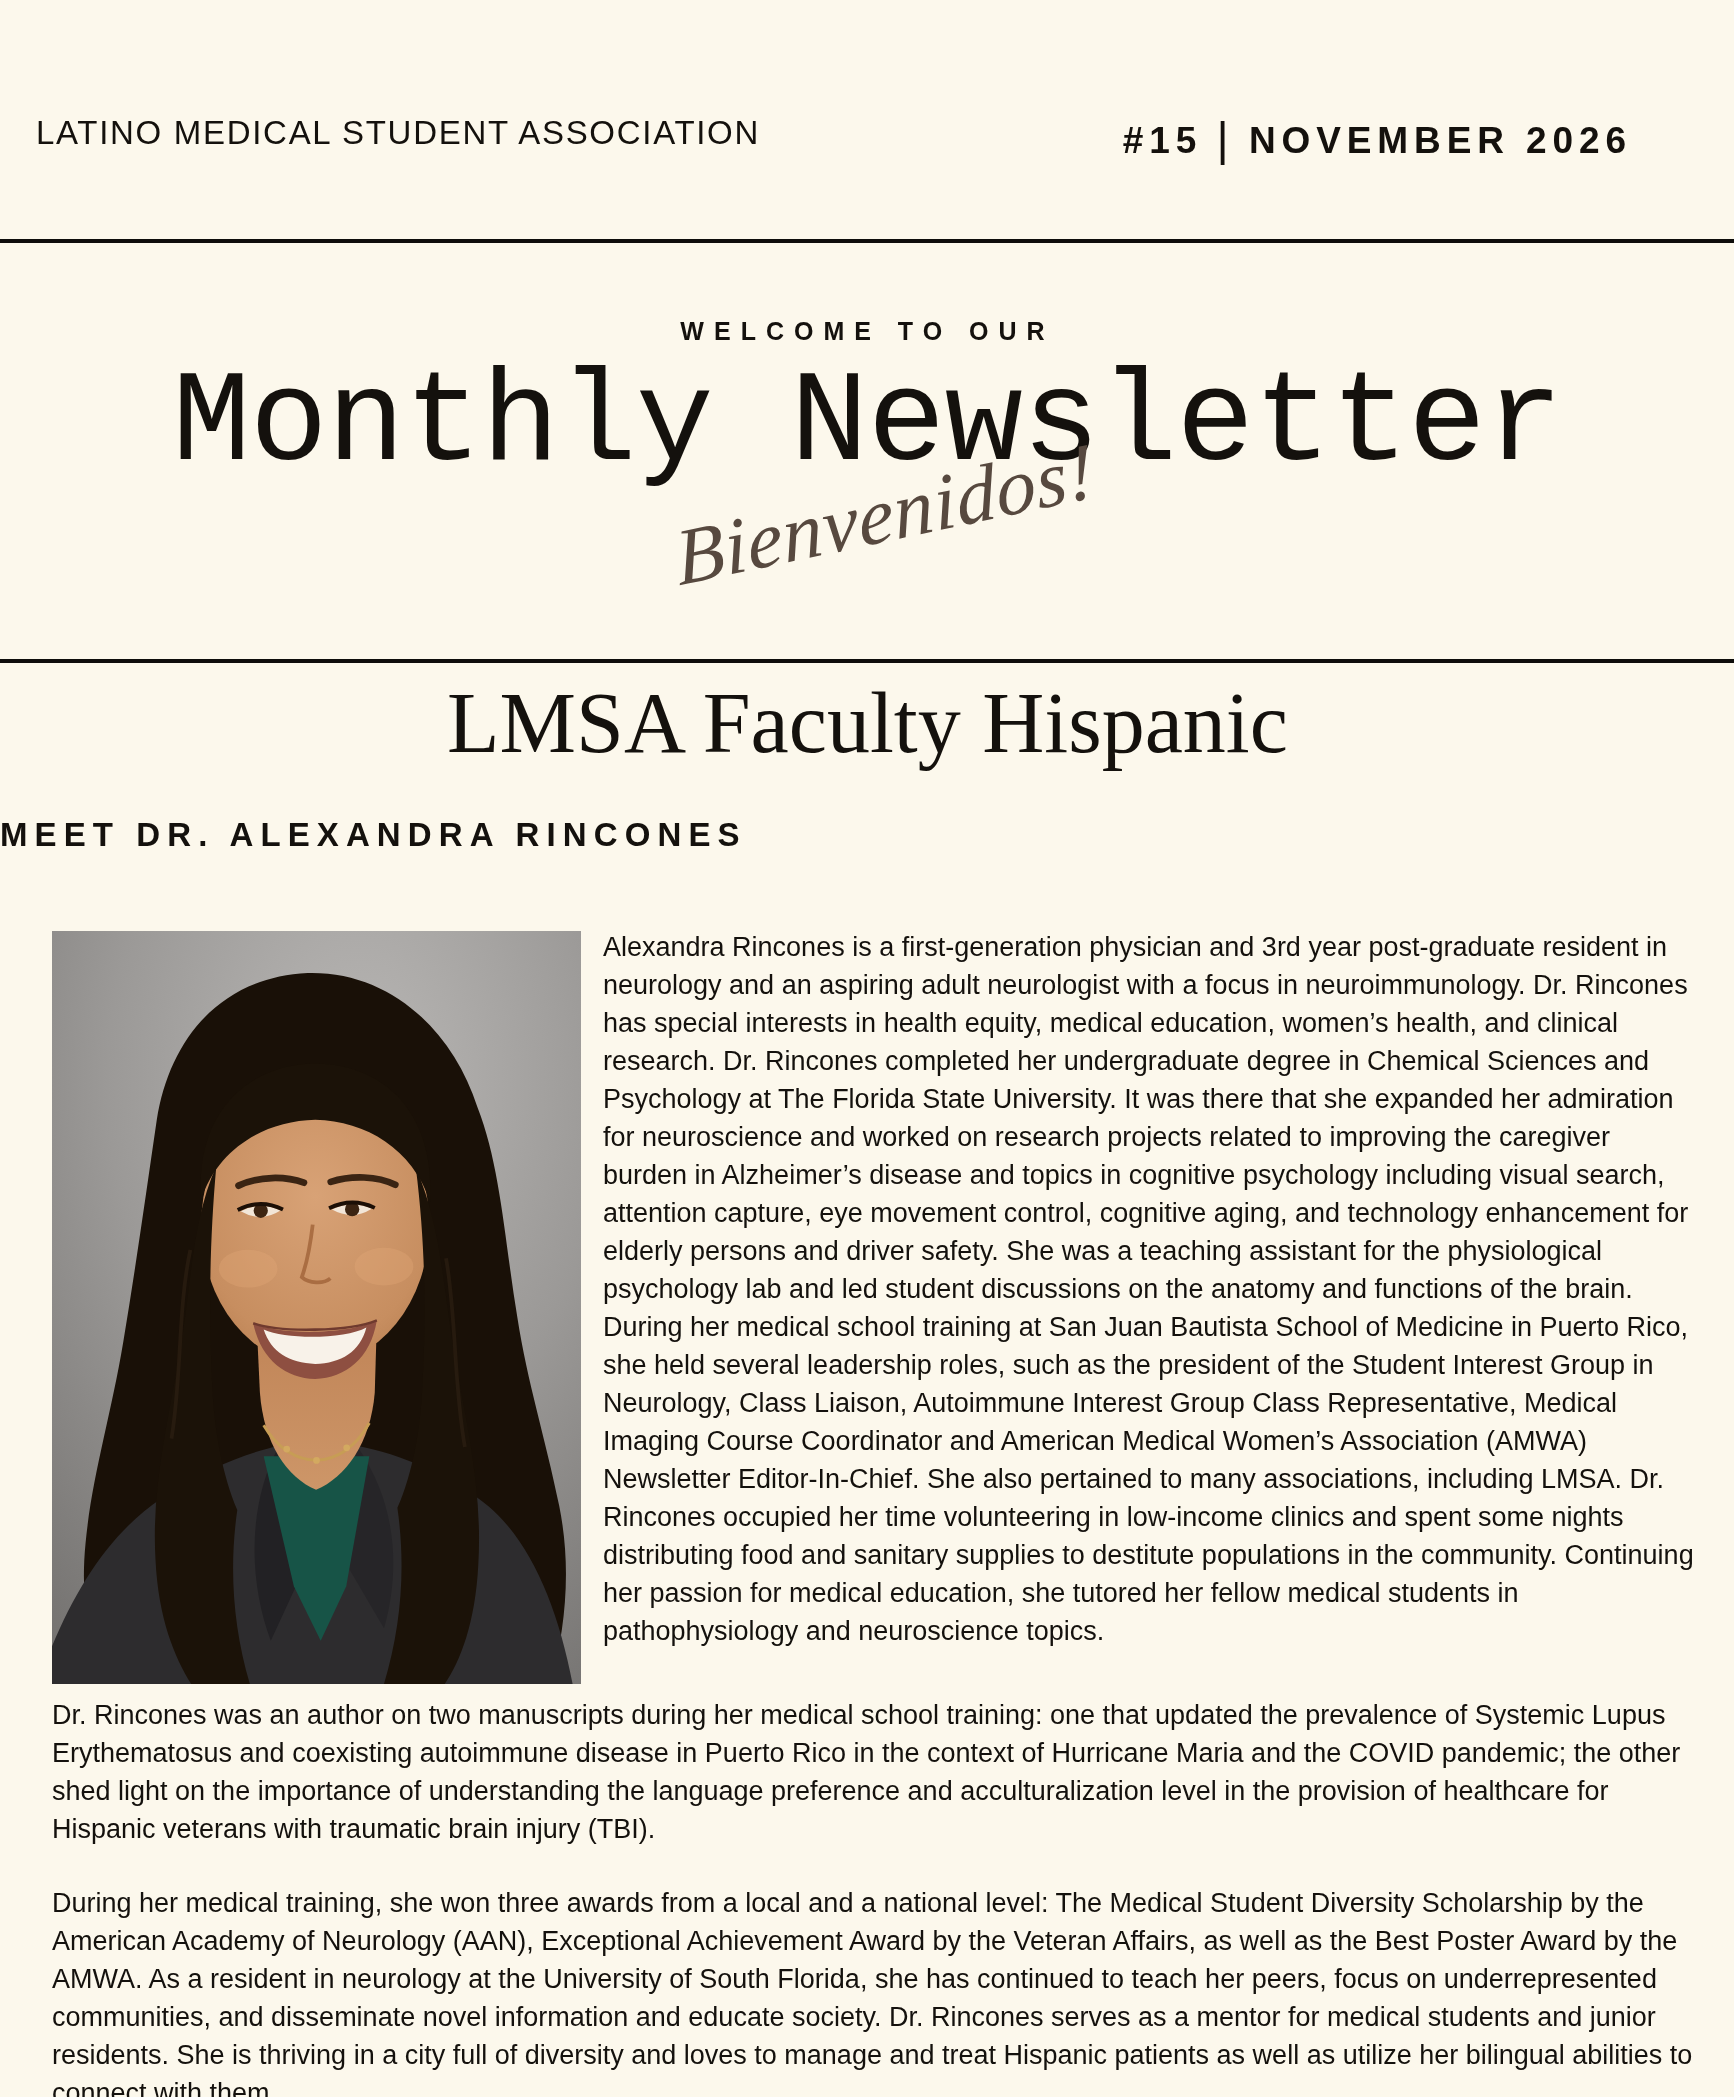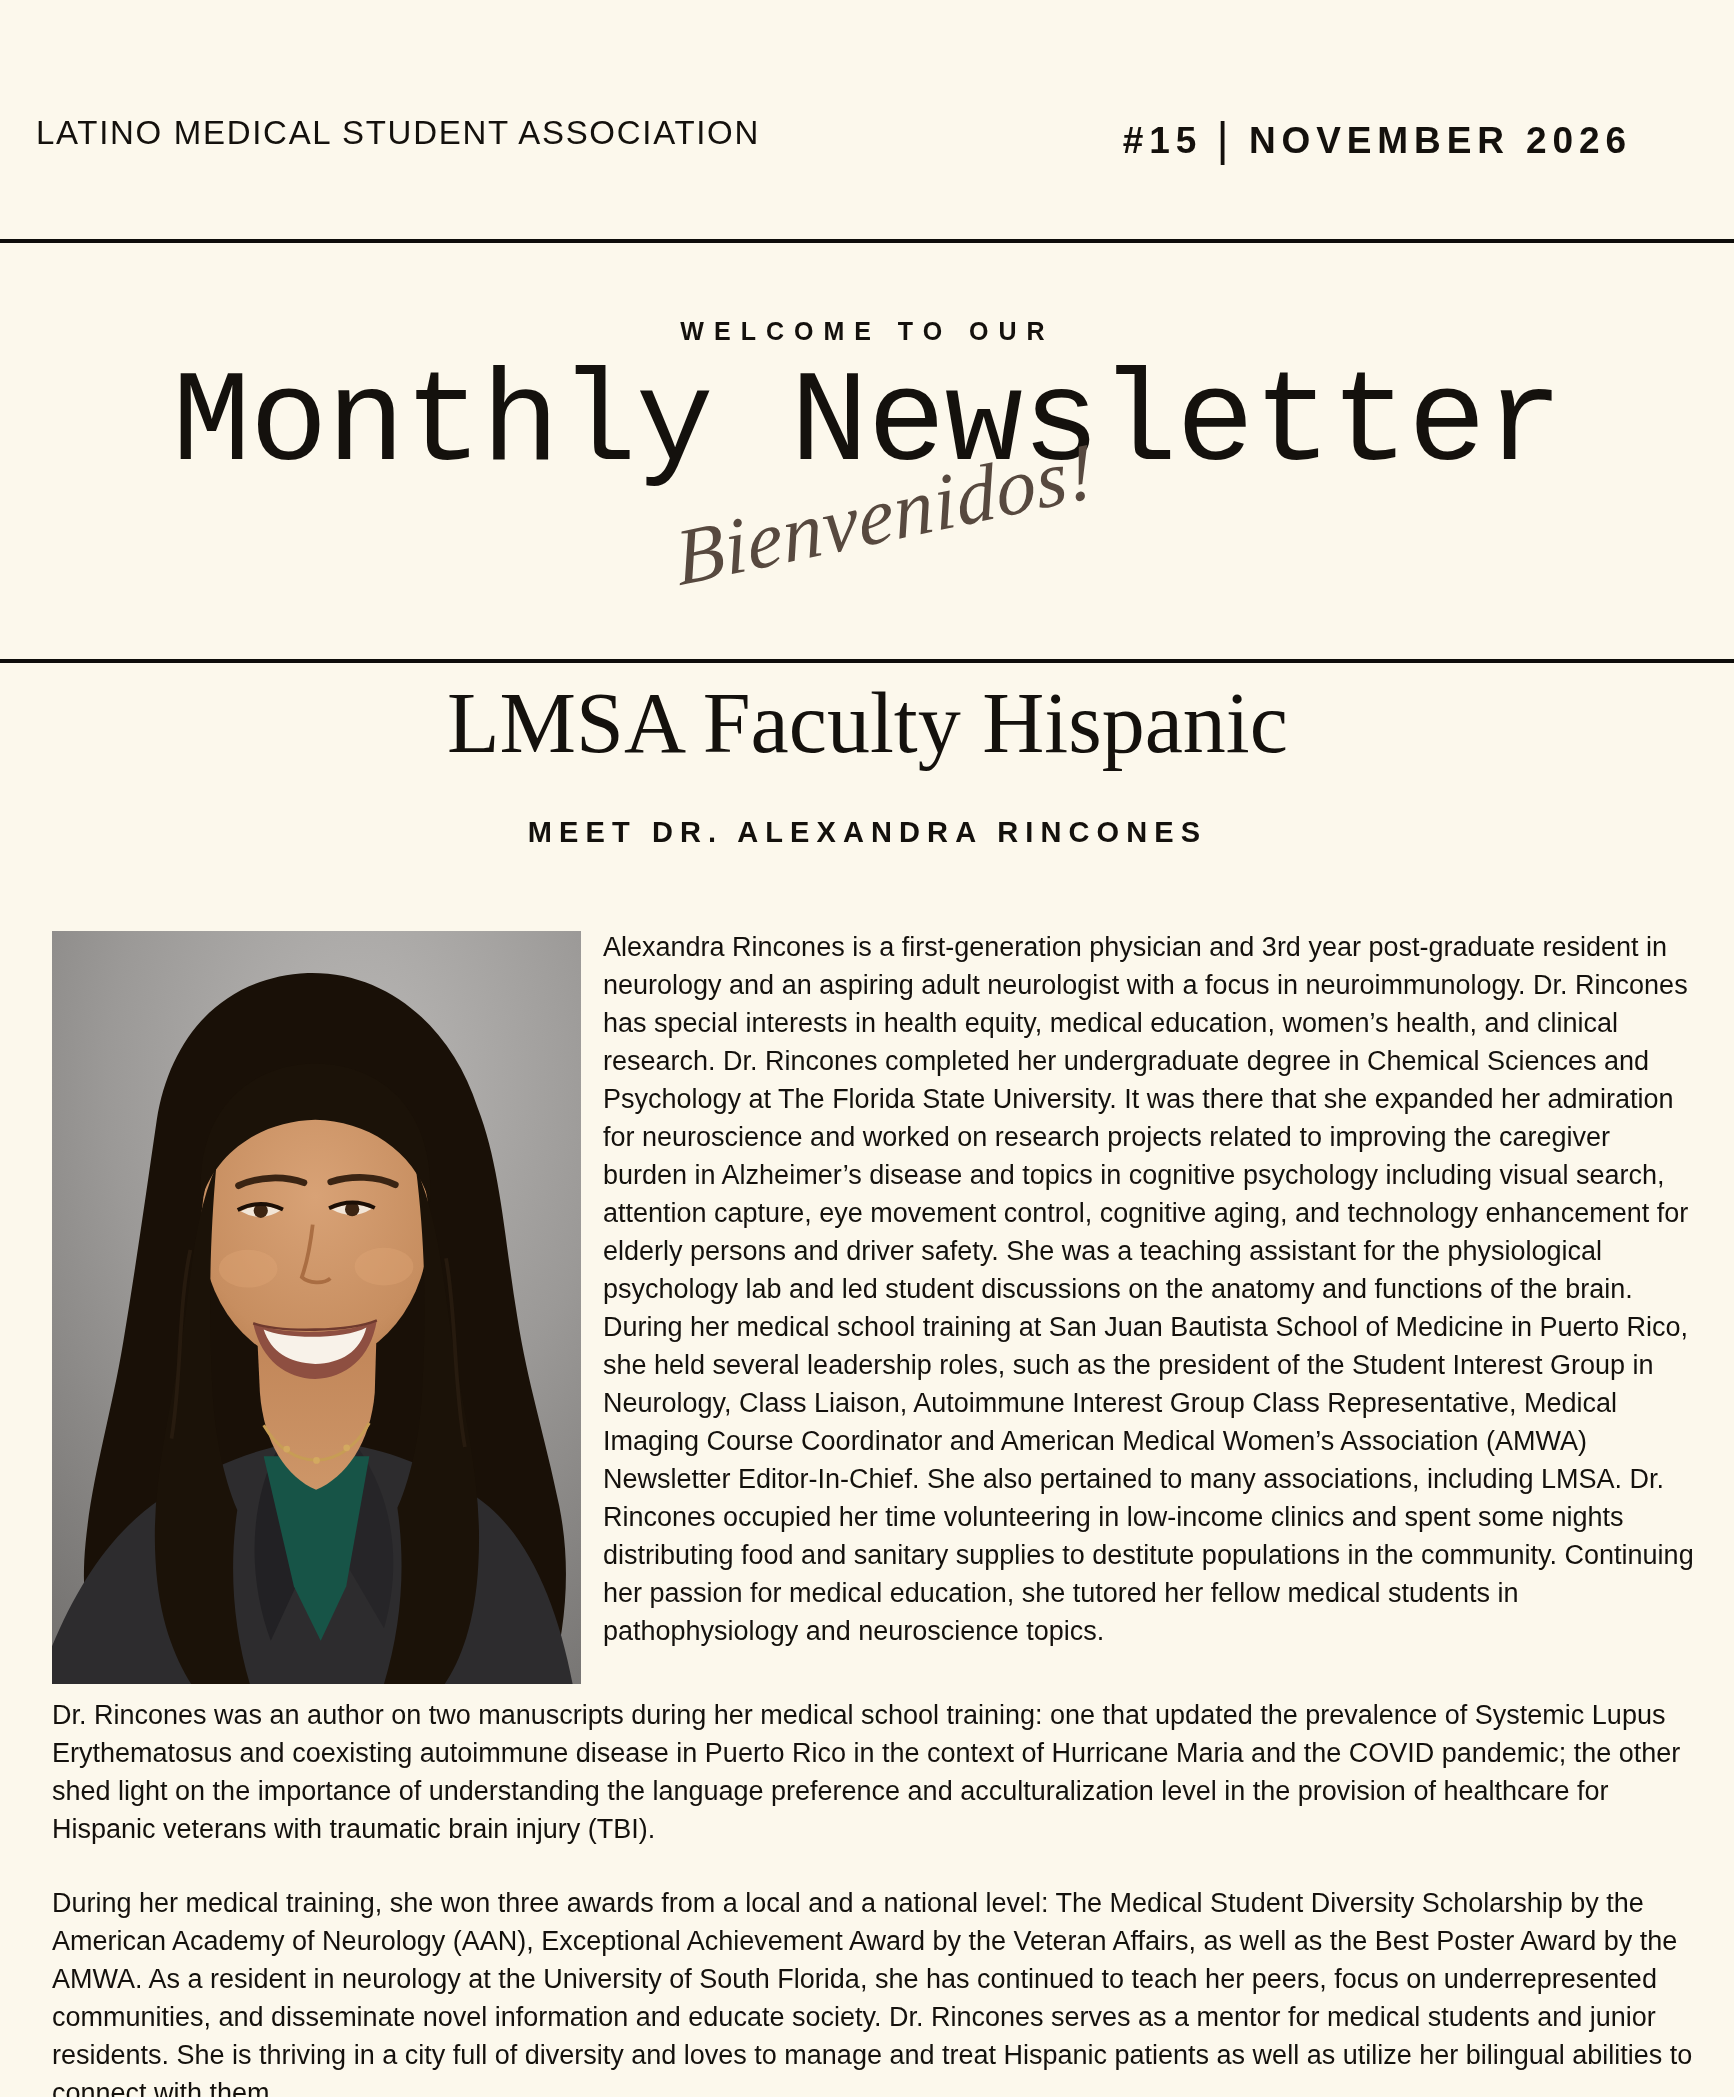--- a/index.html
+++ b/index.html
@@ -52,21 +52,21 @@
   }
   
   .spot-title {
     position: absolute; top: 680px; left: 0; width: 100%;
     text-align: center;
     font-family: "Liberation Serif", serif;
     font-size: 86px; font-weight: 500; line-height: 1;
   }
   .spot-subtitle {
     position: absolute; top: 816px; left: 0; width: 100%;
-    text-align: center; font-size: 29px; font-weight: 700; letter-spacing: 7.1px;
+    font-size: 33px; font-weight: 700; letter-spacing: 7.1px;
   }
   
   .article {
     position: absolute; top: 928px; left: 52px; right: 40px;
     font-size: 27px; line-height: 38px;
   }
   .photo {
     float: left; width: 529px; height: 753px;
     margin: 2.5px 22px 12.6px 0;
     background: #8f8d8b;

